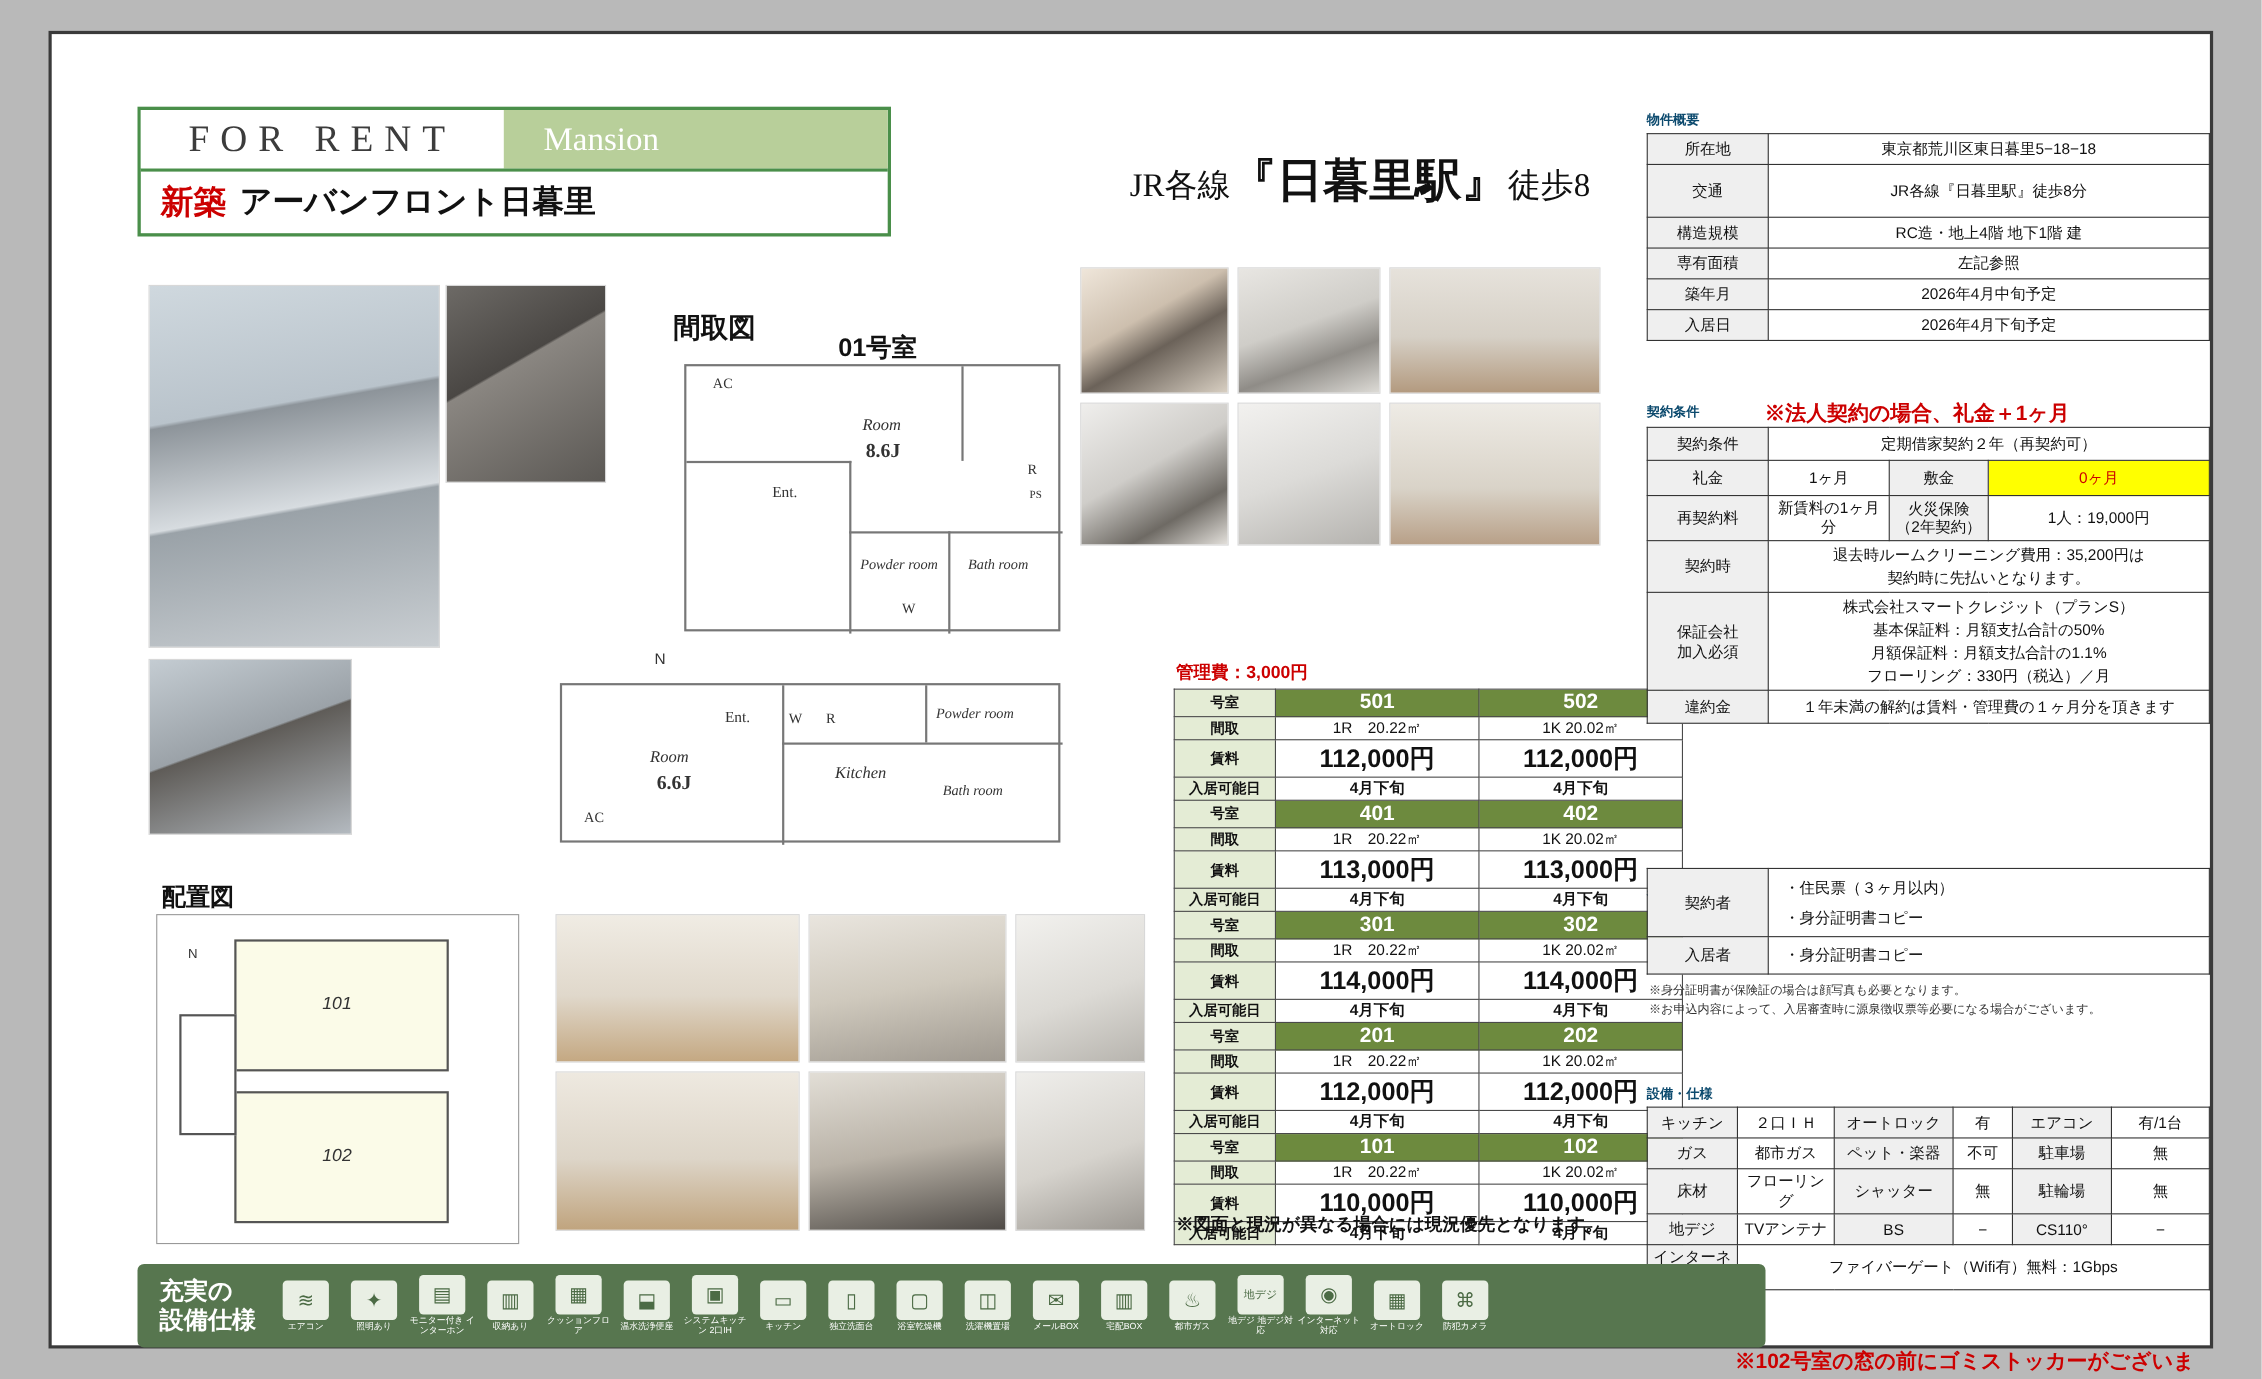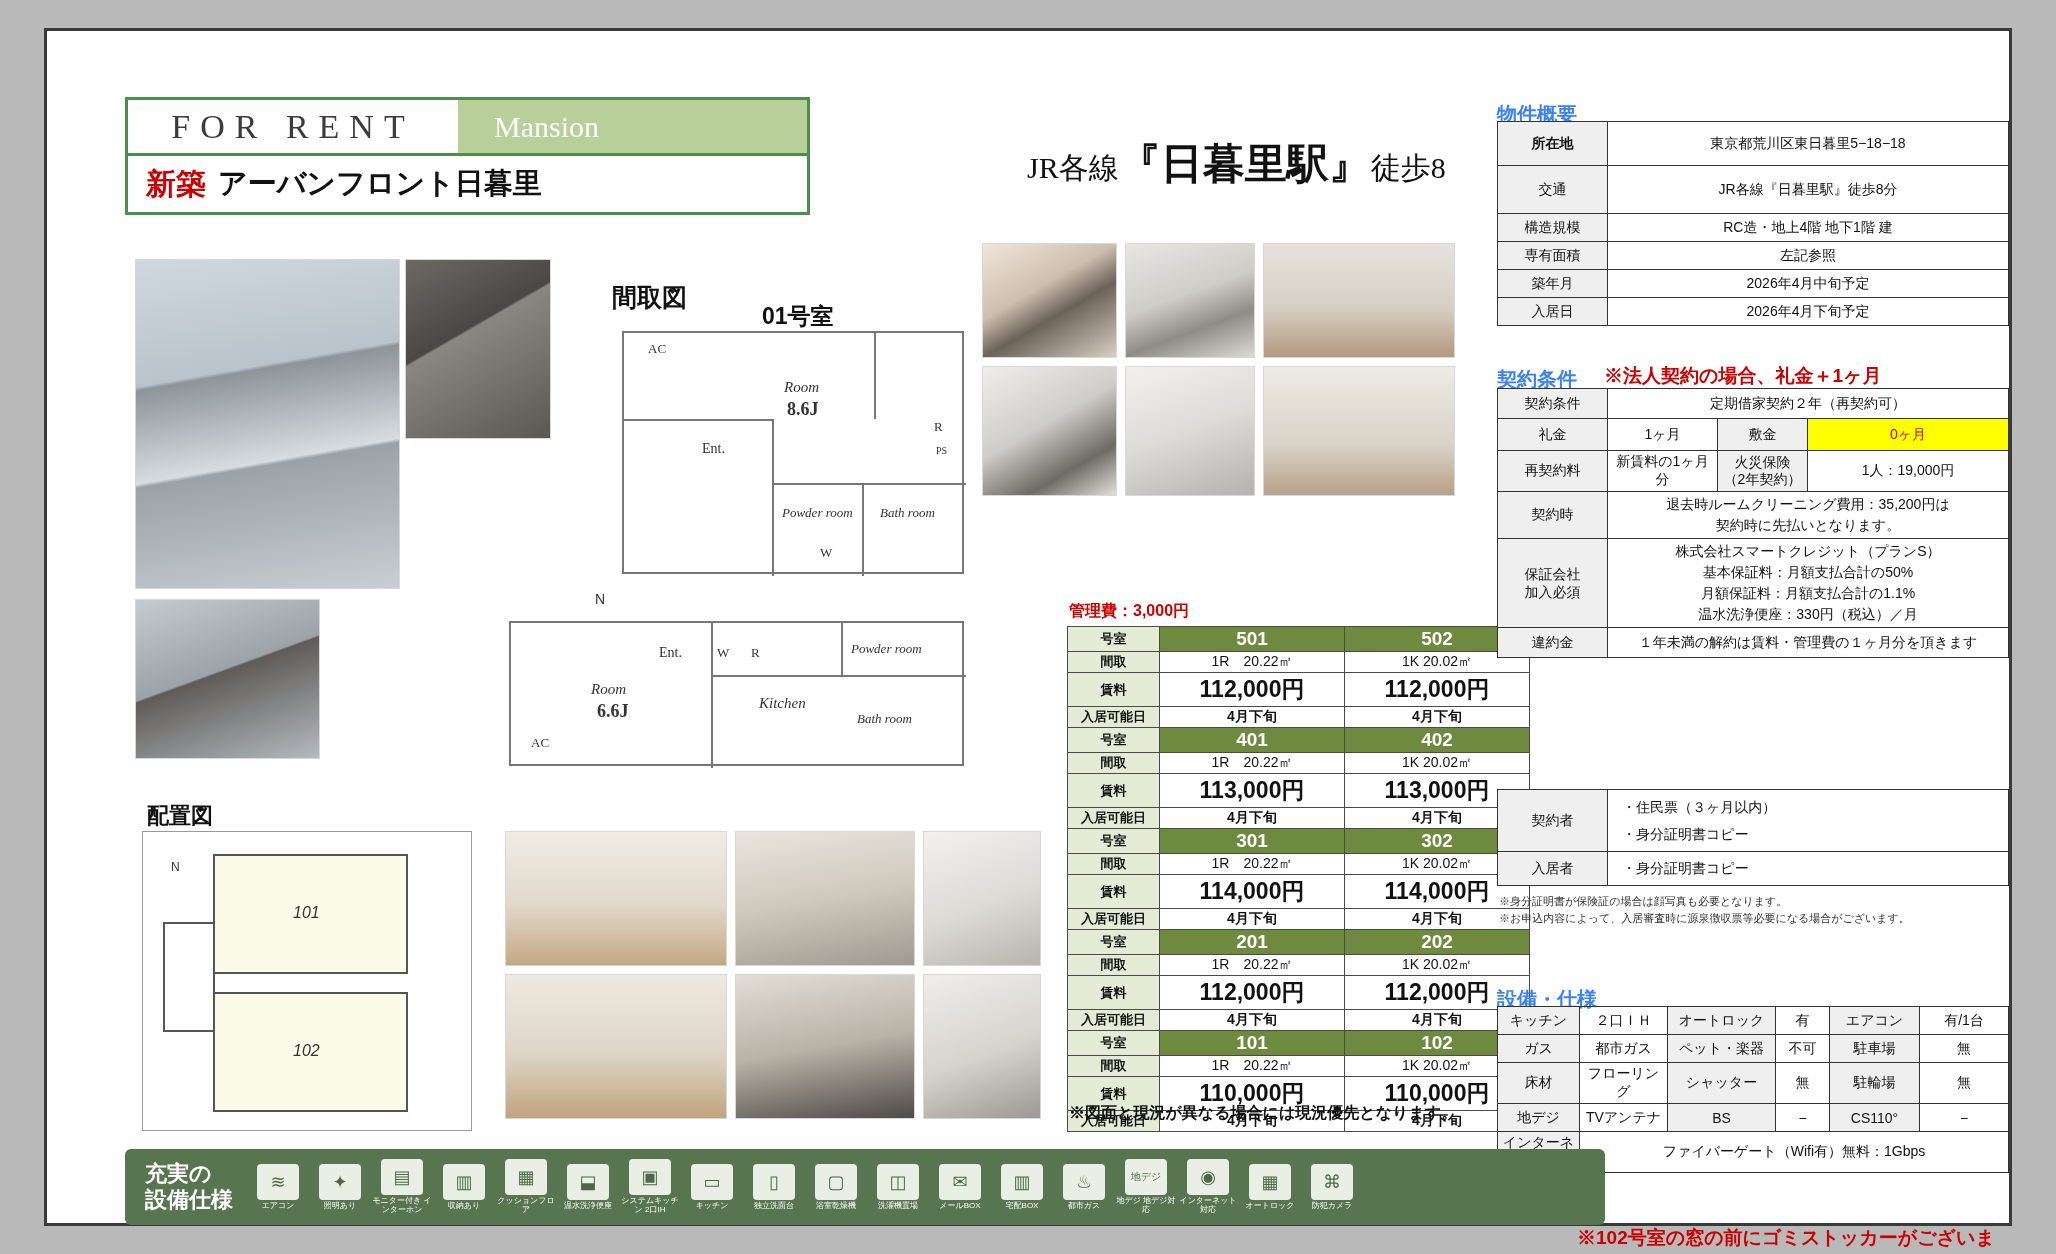--- a/index.html
+++ b/index.html
@@ -45,21 +45,21 @@
   
   .madori-title { position:absolute; left:565px; top:250px; font-size:25px; color:#111; font-weight:bold;}
   .room-title { position:absolute; font-size:23px; font-weight:bold; color:#111; }
   .fp {
     position:absolute; border:2px solid #777; background:#fff;
   }
   .fp-line { position:absolute; background:#777; }
   .fp-txt { position:absolute; font-size:13px; color:#333; font-family:"Liberation Serif", serif; }
   .fp-txt.i { font-style:italic; }
   
-  .sec-title { position:absolute; font-size:20px; font-weight:bold; color:#3b82f6; }
+  .sec-title { position:absolute; font-size:12px; font-weight:bold; color:#0c4a6e; }
   table.t { border-collapse:collapse; position:absolute; }
   table.t td, table.t th { border:1px solid #333; font-size:14px; color:#111; padding:2px 4px; text-align:center; font-weight:normal;}
   td.lbl-cell { background:#efefef; }
   .note-small { position:absolute; font-size:11px; color:#333; line-height:1.5; }
   
   table.rent { border-collapse:collapse; position:absolute; left:1020px; top:595px; }
   table.rent td { border:1px solid #4a4a4a; font-size:15px; color:#111; text-align:center; padding:1px 2px;}
   table.rent td.hdr { background:#6d8a3e; color:#fff; font-weight:bold; font-size:19px; }
   table.rent td.rk { background:#e4ecd5; font-size:13px; font-weight:bold;}
   table.rent td.v { font-size:14px; }
@@ -299,21 +299,21 @@
         <td class="dt">4月下旬</td>
         </tr>
     </tbody>
   </table>
   <div class="fp-note">※図面と現況が異なる場合には現況優先となります。</div>
 
   <div class="sec-title" style="left:1450px; top:70px;">物件概要</div>
   <table class="t" style="left:1450px; top:90px; width:512px;">
     <tbody>
       <tr>
-          <td class="lbl-cell" style="width:110px; height:44px;font-weight:bold;">所在地</td>
+          <td class="lbl-cell" style="width:110px; height:28px;">所在地</td>
           <td>東京都荒川区東日暮里5−18−18</td>
         </tr>
       <tr>
           <td class="lbl-cell" style="height:48px;">交通</td>
           <td>JR各線『日暮里駅』徒歩8分</td>
         </tr>
       <tr>
           <td class="lbl-cell" style="height:28px;">構造規模</td>
           <td>RC造・地上4階 地下1階 建</td>
         </tr>
@@ -364,21 +364,21 @@
       </tr>
       <tr>
         <td class="lbl-cell small13" style="height:70px; line-height:1.3;">
           <span>保証会社</span><br>
           <span>加入必須</span>
         </td>
         <td colspan="4" class="small11" style="line-height:1.5;">
           <div>株式会社スマートクレジット（プランS）</div>
           <div>基本保証料：月額支払合計の50%</div>
           <div>月額保証料：月額支払合計の1.1%</div>
-          <div>温水洗浄便座：330円（税込）／月</div>
+          <div>フローリング：330円（税込）／月</div>
         </td>
       </tr>
       <tr>
         <td class="lbl-cell" style="height:30px;">違約金</td>
         <td colspan="4" class="small12">１年未満の解約は賃料・管理費の１ヶ月分を頂きます</td>
       </tr>
     </tbody>
   </table>
 
   <div class="sec-title" style="left:1450px; top:738px;margin-top:32px;">必要書類</div>

